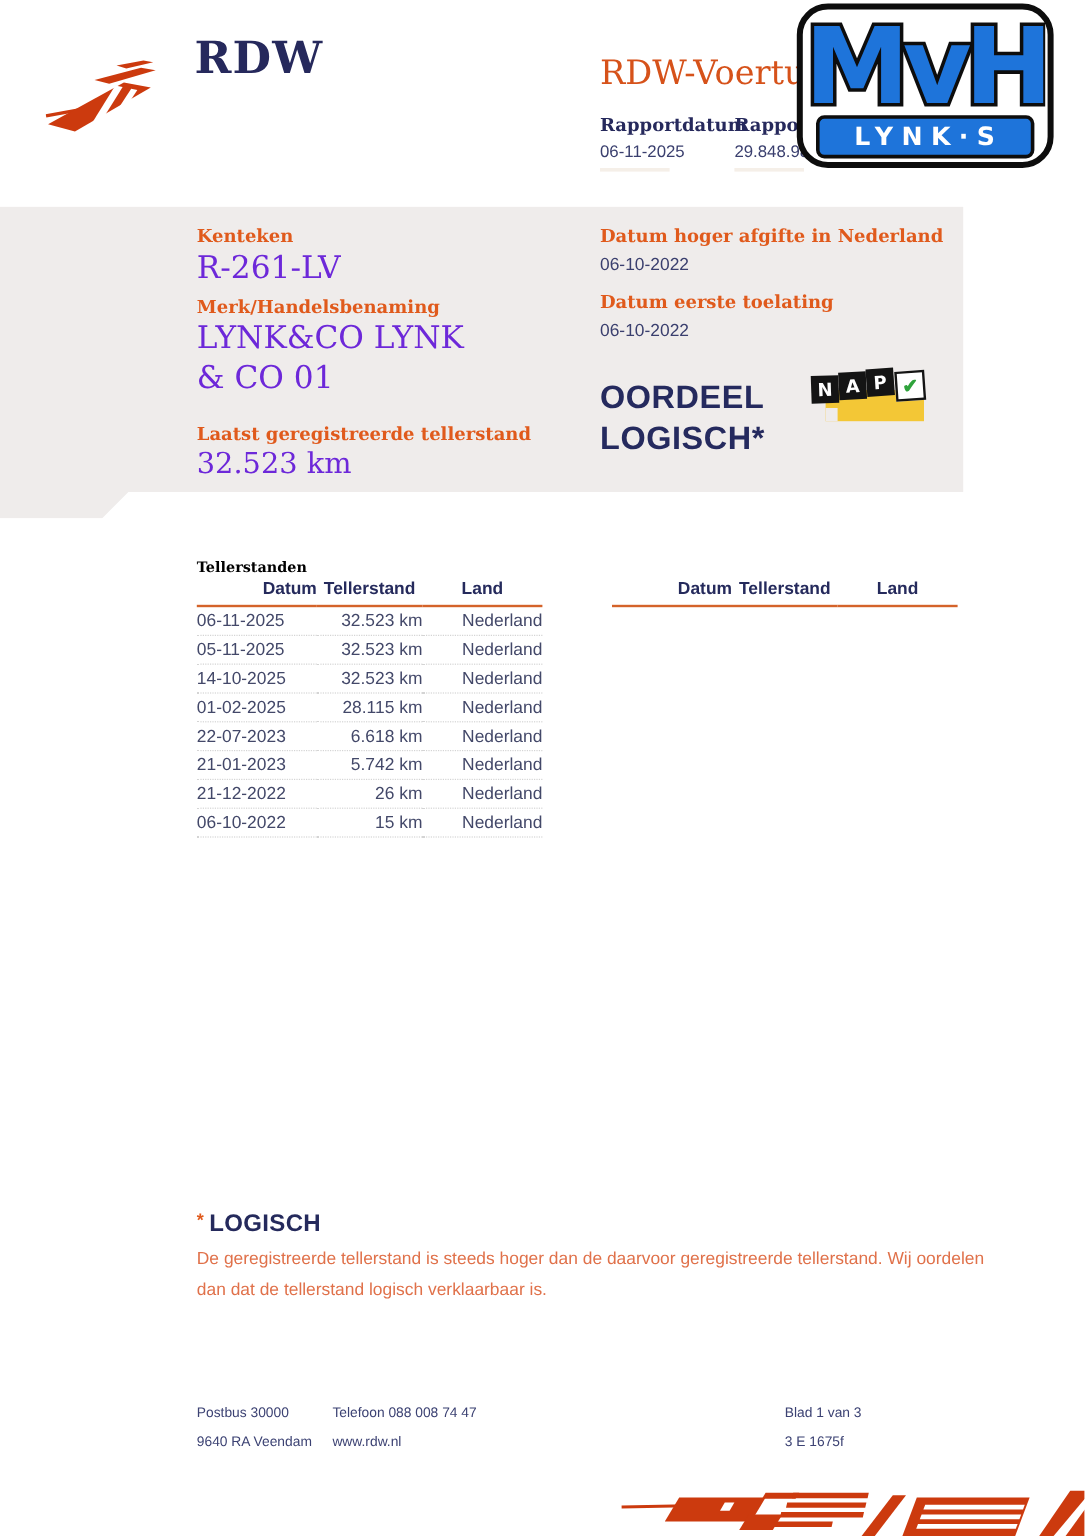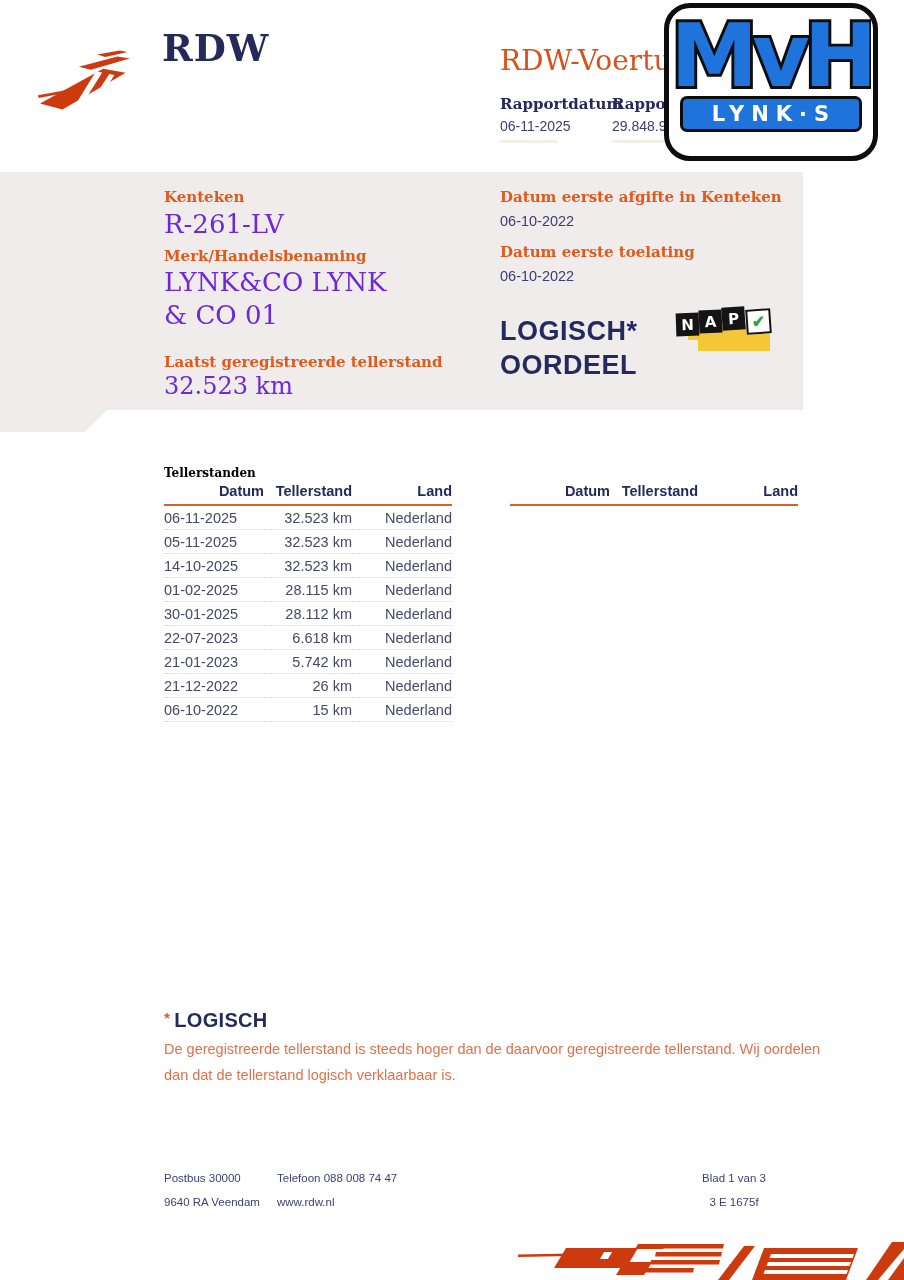--- a/index.html
+++ b/index.html
@@ -10,21 +10,21 @@
   
   .rdw-wordmark{left:162px;top:26px;font-family:"DejaVu Serif",serif;font-weight:bold;
                 font-size:37px;color:#26295c;letter-spacing:1px;}
   .report-title{left:500px;top:44px;font-family:"DejaVu Serif",serif;font-size:28px;
                 color:#d6521a;white-space:nowrap;}
   .meta-label{font-family:"DejaVu Serif",serif;font-weight:bold;font-size:15px;color:#26295c;white-space:nowrap;}
   .meta-value{font-size:14px;color:#3a3f6e;white-space:nowrap;}
   .meta-underline{height:3px;background:#f5efe8;width:58px;}
 
   
-  .mvh-box{left:664px;top:3px;width:214px;height:158px;background:#ffffff;border:5px solid #0d0d0d;
+  .mvh-box{left:664px;top:3px;width:214px;height:137px;background:#ffffff;border:5px solid #0d0d0d;
            border-radius:26px;z-index:20;box-sizing:border-box;}
   .mvh-bar{position:absolute;left:11px;right:11px;top:88px;height:30px;background:#1e74da;
            border:3px solid #0d0d0d;border-radius:7px;display:flex;align-items:center;justify-content:center;}
   .mvh-bar span{color:#ffffff;font-weight:bold;font-size:21px;letter-spacing:7px;
                 font-family:"DejaVu Sans",sans-serif;transform:translateX(3px);}
 
   
   .panel{left:0;top:172px;width:803px;height:260px;background:#efeceb;
          clip-path:polygon(0 0,100% 0,100% 238px,107px 238px,85px 260px,0 260px);}
   .field-label{font-family:"DejaVu Serif",serif;font-weight:bold;font-size:15px;color:#e05a1c;white-space:nowrap;}
@@ -39,33 +39,33 @@
   .nap-notch{position:absolute;left:12px;top:34px;width:10px;height:11px;background:#efeceb;}
   .nap-tile{position:absolute;width:23px;height:23px;background:#141414;color:#fff;
             display:flex;align-items:center;justify-content:center;font-weight:bold;font-size:15px;
             font-family:"DejaVu Sans",sans-serif;}
   .nap-check{position:absolute;width:21px;height:21px;background:#fff;border:2px solid #141414;
              display:flex;align-items:center;justify-content:center;color:#2fa33c;font-weight:bold;font-size:16px;}
 
   
   .section-title{font-family:"DejaVu Serif",serif;font-weight:bold;font-size:12px;color:#000000;}
   table.odo{border-collapse:collapse;table-layout:fixed;width:288px;font-size:14.5px;color:#434869;}
-  table.odo th{font-weight:bold;color:#252a5c;border-bottom:2px solid #d4632a;padding:0 0 5px 0;text-align:right;}
+  table.odo th{font-weight:bold;color:#252a5c;border-bottom:2px solid #d4632a;padding:0 0 5px 0;text-align:center;}
   table.odo th:first-child{text-align:right;}
   table.odo td{padding:4px 0 3px 0;border-bottom:1px dotted #d4d4d4;text-align:right;white-space:nowrap;}
   table.odo td:first-child{text-align:left;}
 
   
   .note-ast{color:#e05a1c;font-weight:bold;font-size:15px;vertical-align:4px;}
   .note-title{color:#252a5c;font-weight:bold;font-size:20px;letter-spacing:0.3px;}
   .note-text{font-size:14.5px;color:#e0714a;line-height:26px;width:660px;}
 
   
   .foot{font-size:11.5px;color:#3c4273;white-space:nowrap;}
-  .foot-right{width:160px;text-align:center;}
+  .foot-right{width:160px;text-align:left;}
 </style>
 </head>
 <body>
 
 <div class="page">
 
   <svg class="abs" style="left:38px;top:50px;" width="106" height="60" viewBox="0 0 104 58">
     <polygon points="0,44 27,39 27.6,41.6 0.6,46.6" fill="#cc3a0e"></polygon>
     <polygon points="2,52 64,18 86,22 24,58" fill="#cc3a0e"></polygon>
     <polygon points="57,20.5 63,21.6 44,52 38,51" fill="#ffffff"></polygon>
@@ -96,29 +96,29 @@
 
   <div class="abs field-label" style="left:164px;top:188px;">Kenteken</div>
   <div class="abs field-value-serif" style="left:164px;top:208px;">R-261-LV</div>
 
   <div class="abs field-label" style="left:164px;top:247px;">Merk/Handelsbenaming</div>
   <div class="abs field-value-serif" style="left:164px;top:266px;width:245px;">LYNK&amp;CO LYNK &amp; CO 01</div>
 
   <div class="abs field-label" style="left:164px;top:353px;">Laatst geregistreerde tellerstand</div>
   <div class="abs field-value-serif" style="left:164px;top:371px;font-size:24px;">32.523 km</div>
 
-  <div class="abs field-label" style="left:500px;top:188px;">Datum eerste afgifte in Kenteken</div>
+  <div class="abs field-label" style="left:500px;top:188px;">Datum hoger afgifte in Nederland</div>
   <div class="abs field-value-sans" style="left:500px;top:213px;">06-10-2022</div>
 
   <div class="abs field-label" style="left:500px;top:243px;">Datum eerste toelating</div>
   <div class="abs field-value-sans" style="left:500px;top:268px;">06-10-2022</div>
 
   <div class="abs verdict-heading" style="left:500px;top:314px;">
+    <div>OORDEEL</div>
     <div>LOGISCH*</div>
-    <div>OORDEEL</div>
   </div>
 
   <div class="abs nap">
     <div class="nap-yellow"></div>
     <div class="nap-notch"></div>
     <div class="nap-tile" style="left:0;top:7px;transform:rotate(-2deg);">N</div>
     <div class="nap-tile" style="left:23px;top:4px;transform:rotate(-3deg);">A</div>
     <div class="nap-tile" style="left:46px;top:1px;transform:rotate(-4deg);">P</div>
     <div class="nap-check" style="left:70px;top:3px;transform:rotate(-4deg);">✔</div>
   </div>
@@ -150,25 +150,20 @@
           <td>Nederland</td>
         </tr>
         <tr>
           <td>14-10-2025</td>
           <td>32.523 km</td>
           <td>Nederland</td>
         </tr>
         <tr>
           <td>01-02-2025</td>
           <td>28.115 km</td>
-          <td>Nederland</td>
-        </tr>
-        <tr>
-          <td>30-01-2025</td>
-          <td>28.112 km</td>
           <td>Nederland</td>
         </tr>
         <tr>
           <td>22-07-2023</td>
           <td>6.618 km</td>
           <td>Nederland</td>
         </tr>
         <tr>
           <td>21-01-2023</td>
           <td>5.742 km</td>

